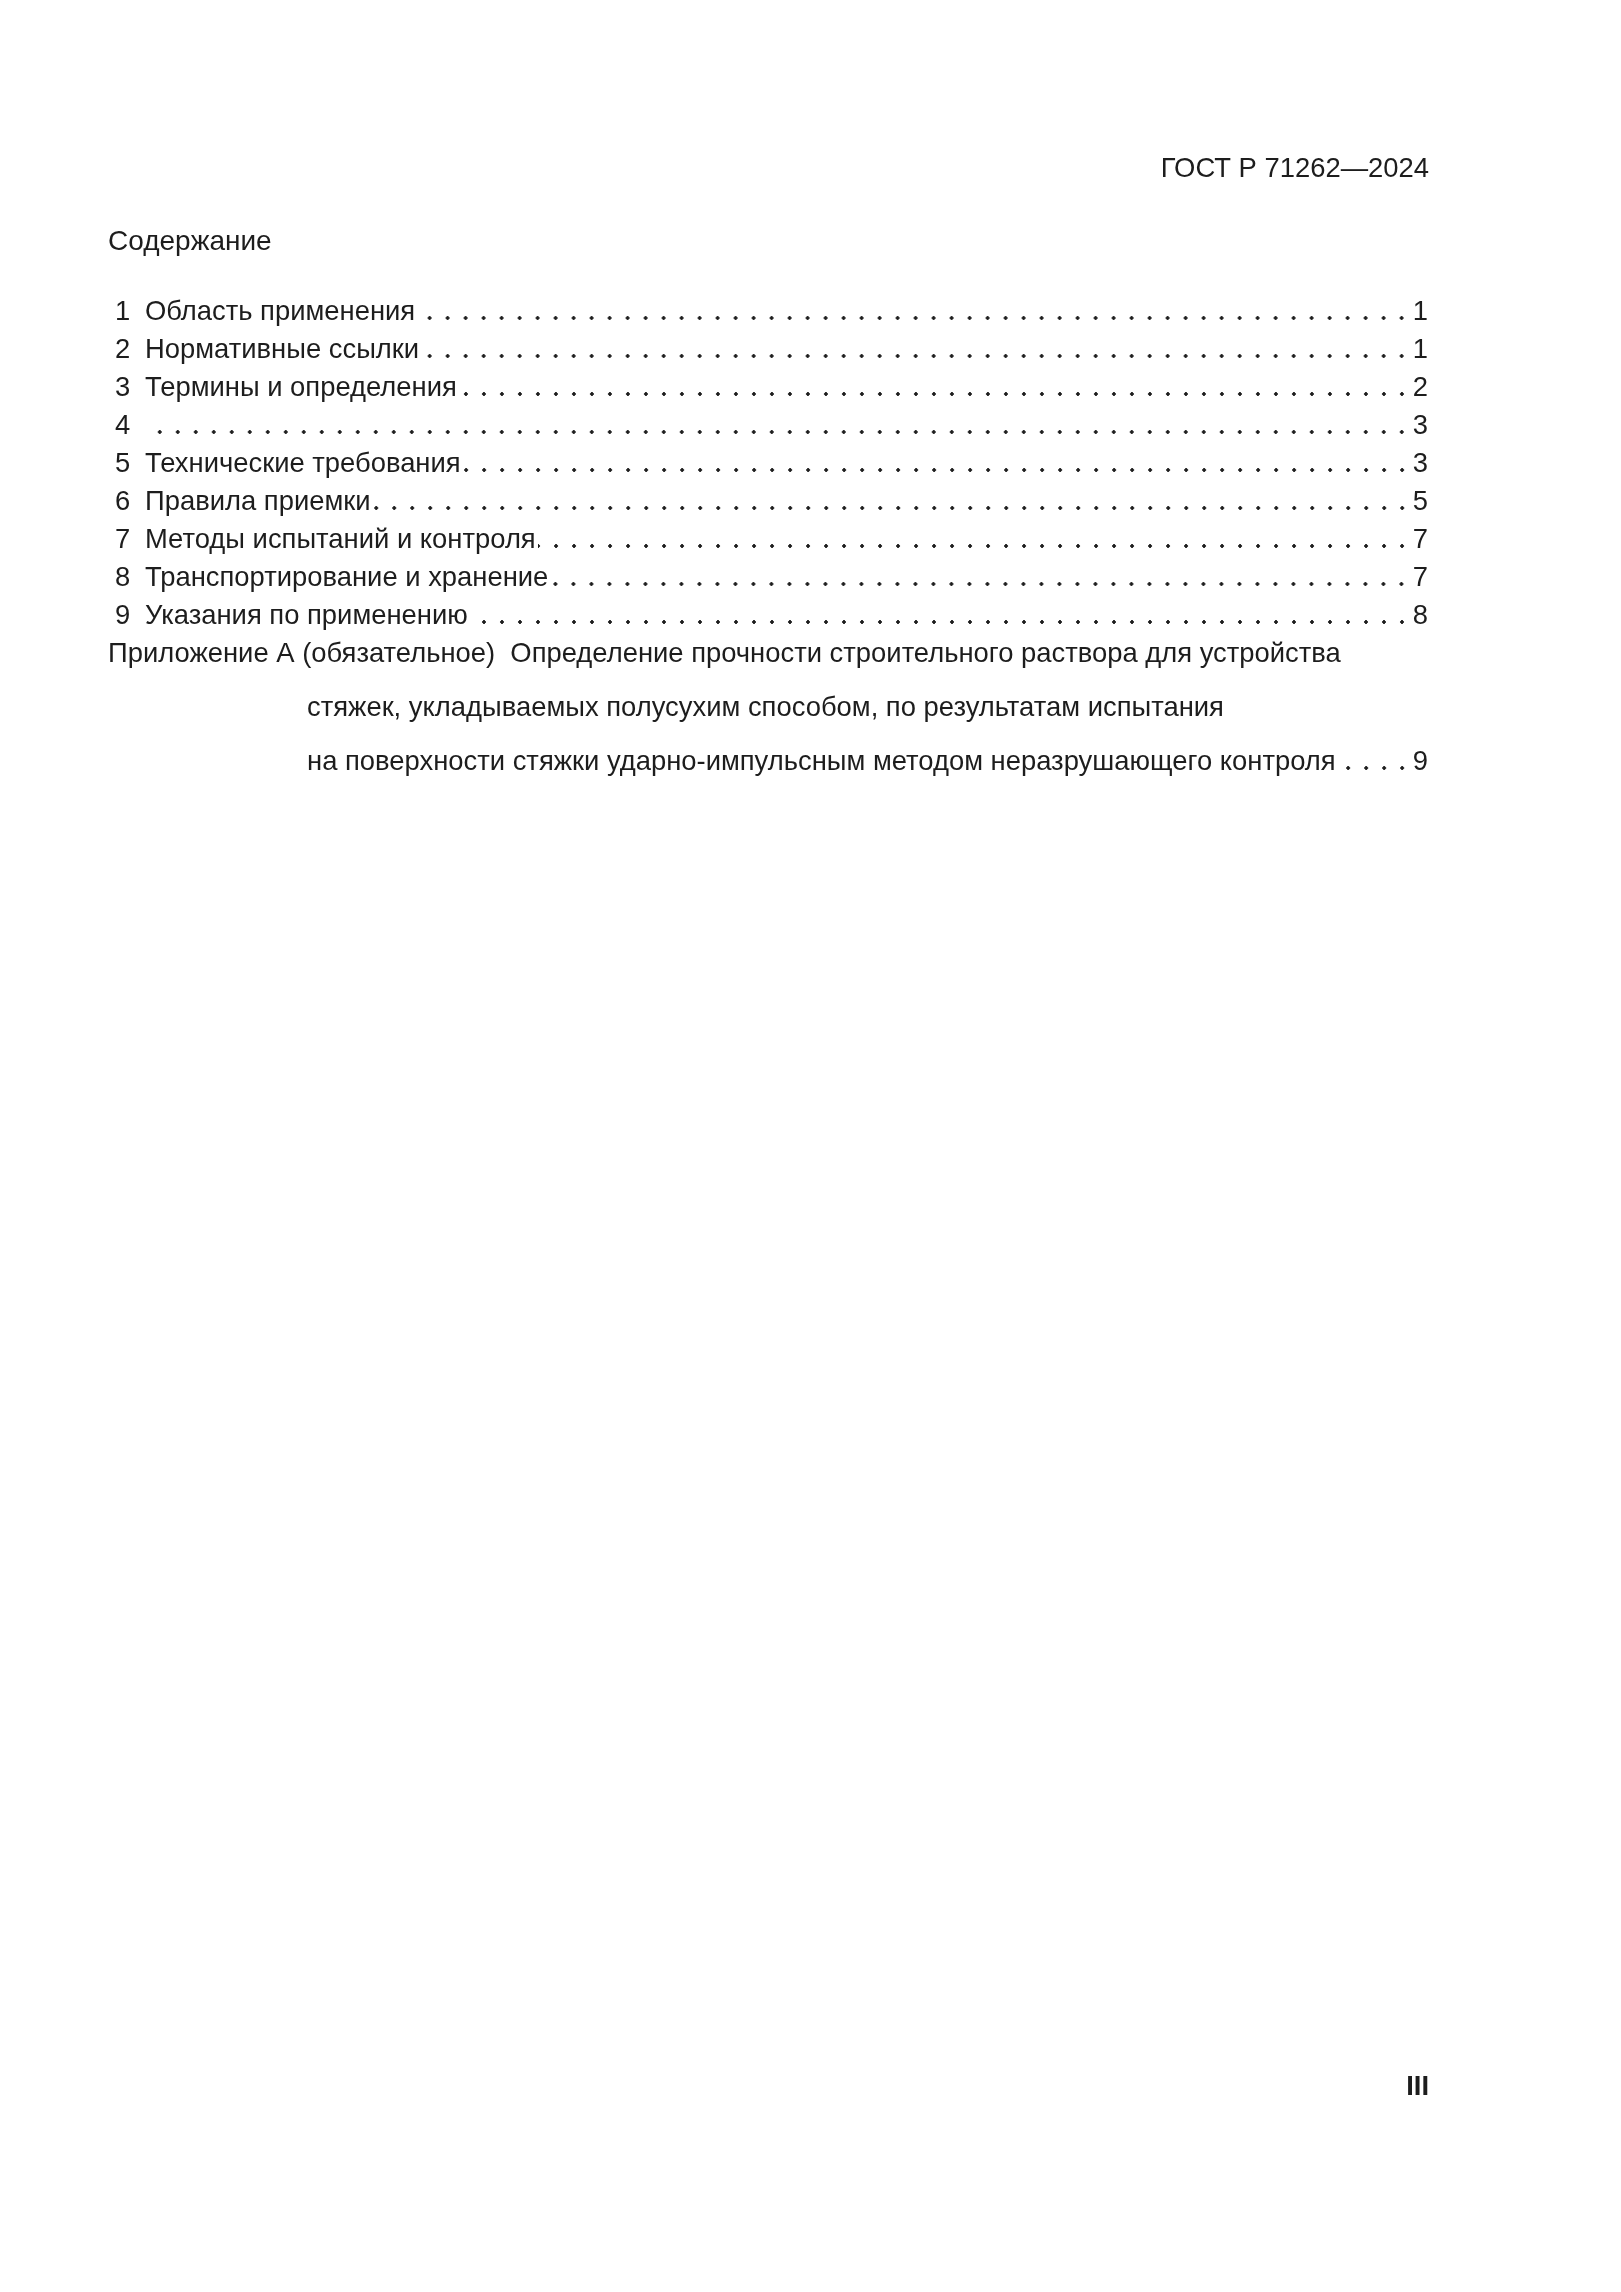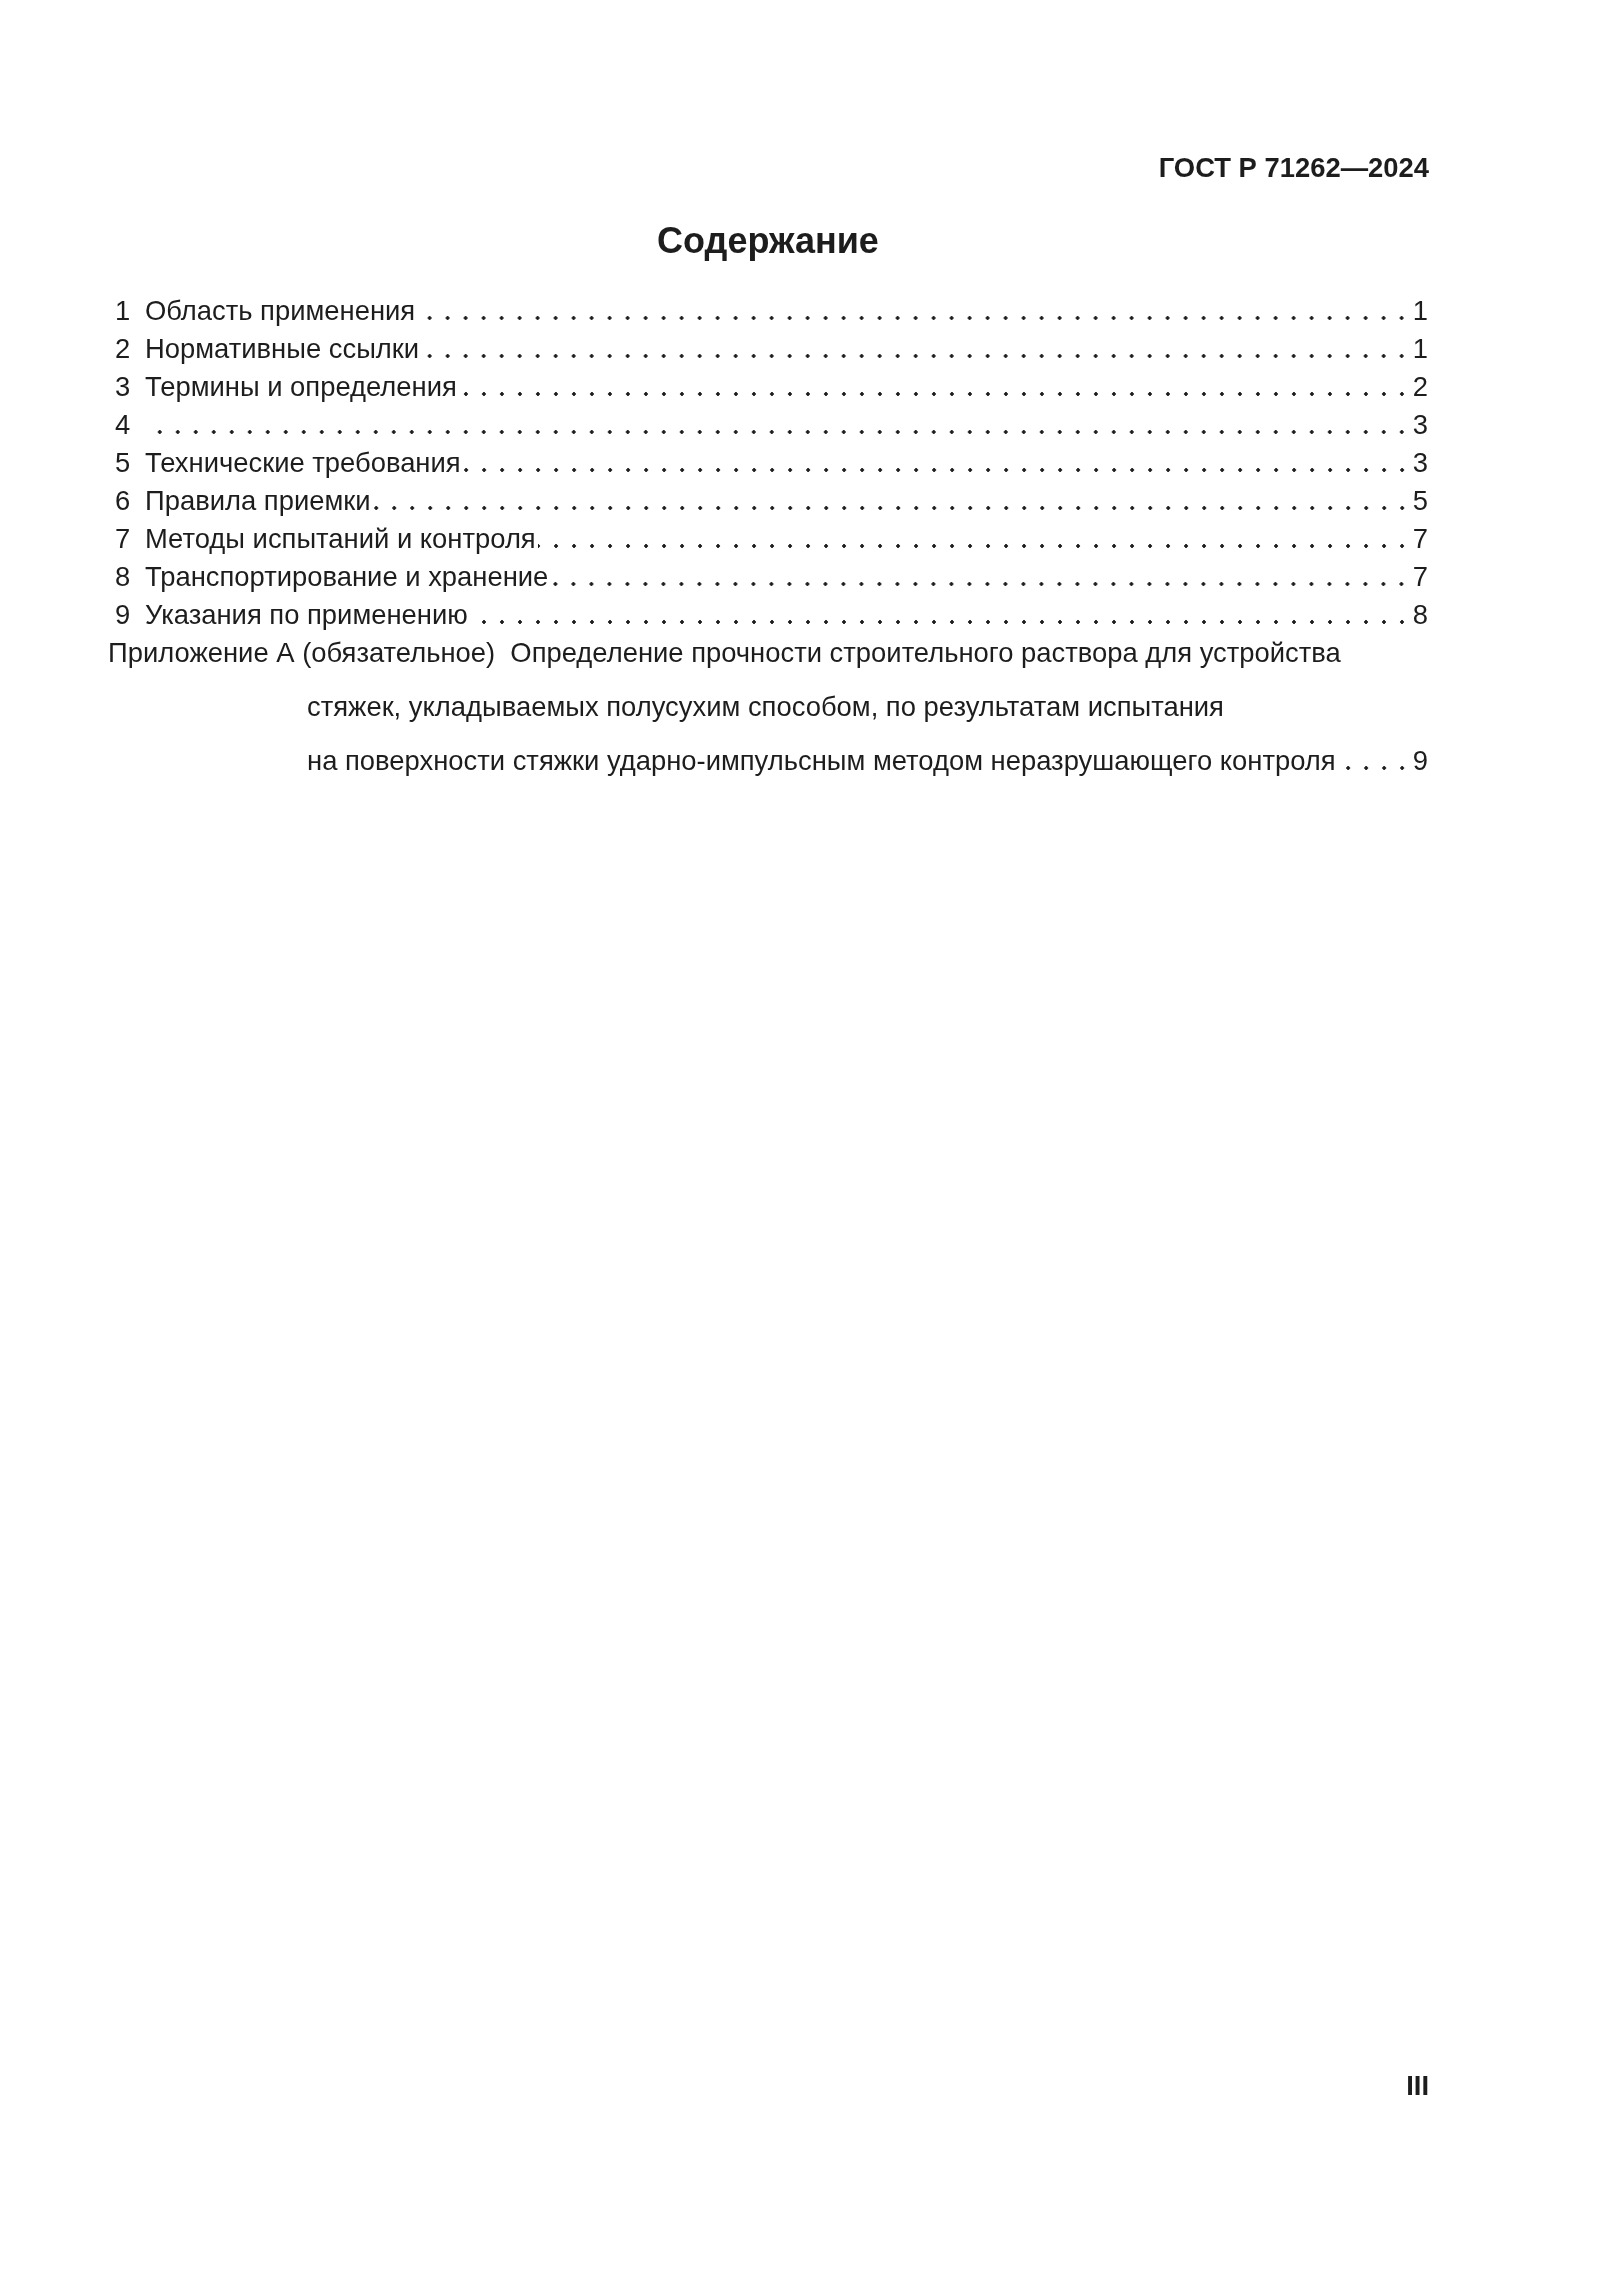--- a/index.html
+++ b/index.html
@@ -14,32 +14,31 @@
     background: #ffffff;
     font-family: "Liberation Sans", sans-serif;
     color: #1d1d1d;
     overflow: hidden;
   }
   .doc-code {
     position: absolute;
     top: 154px;
     right: 192px;
     font-size: 27.4px;
-    font-weight: 700;
+    font-weight: 400;
     line-height: 27.4px;
     white-space: pre;
   }
   .toc-title {
     position: absolute;
     top: 226px;
     left: 108px;
     width: 1320px;
-    text-align: center;
-    font-size: 36px;
-    font-weight: 700;
+    font-size: 28px;
+    font-weight: 400;
     line-height: 29px;
   }
   .toc {
     position: absolute;
     top: 292px;
     left: 108px;
     width: 1320px;
     font-size: 27.4px;
     line-height: 38px;
   }

